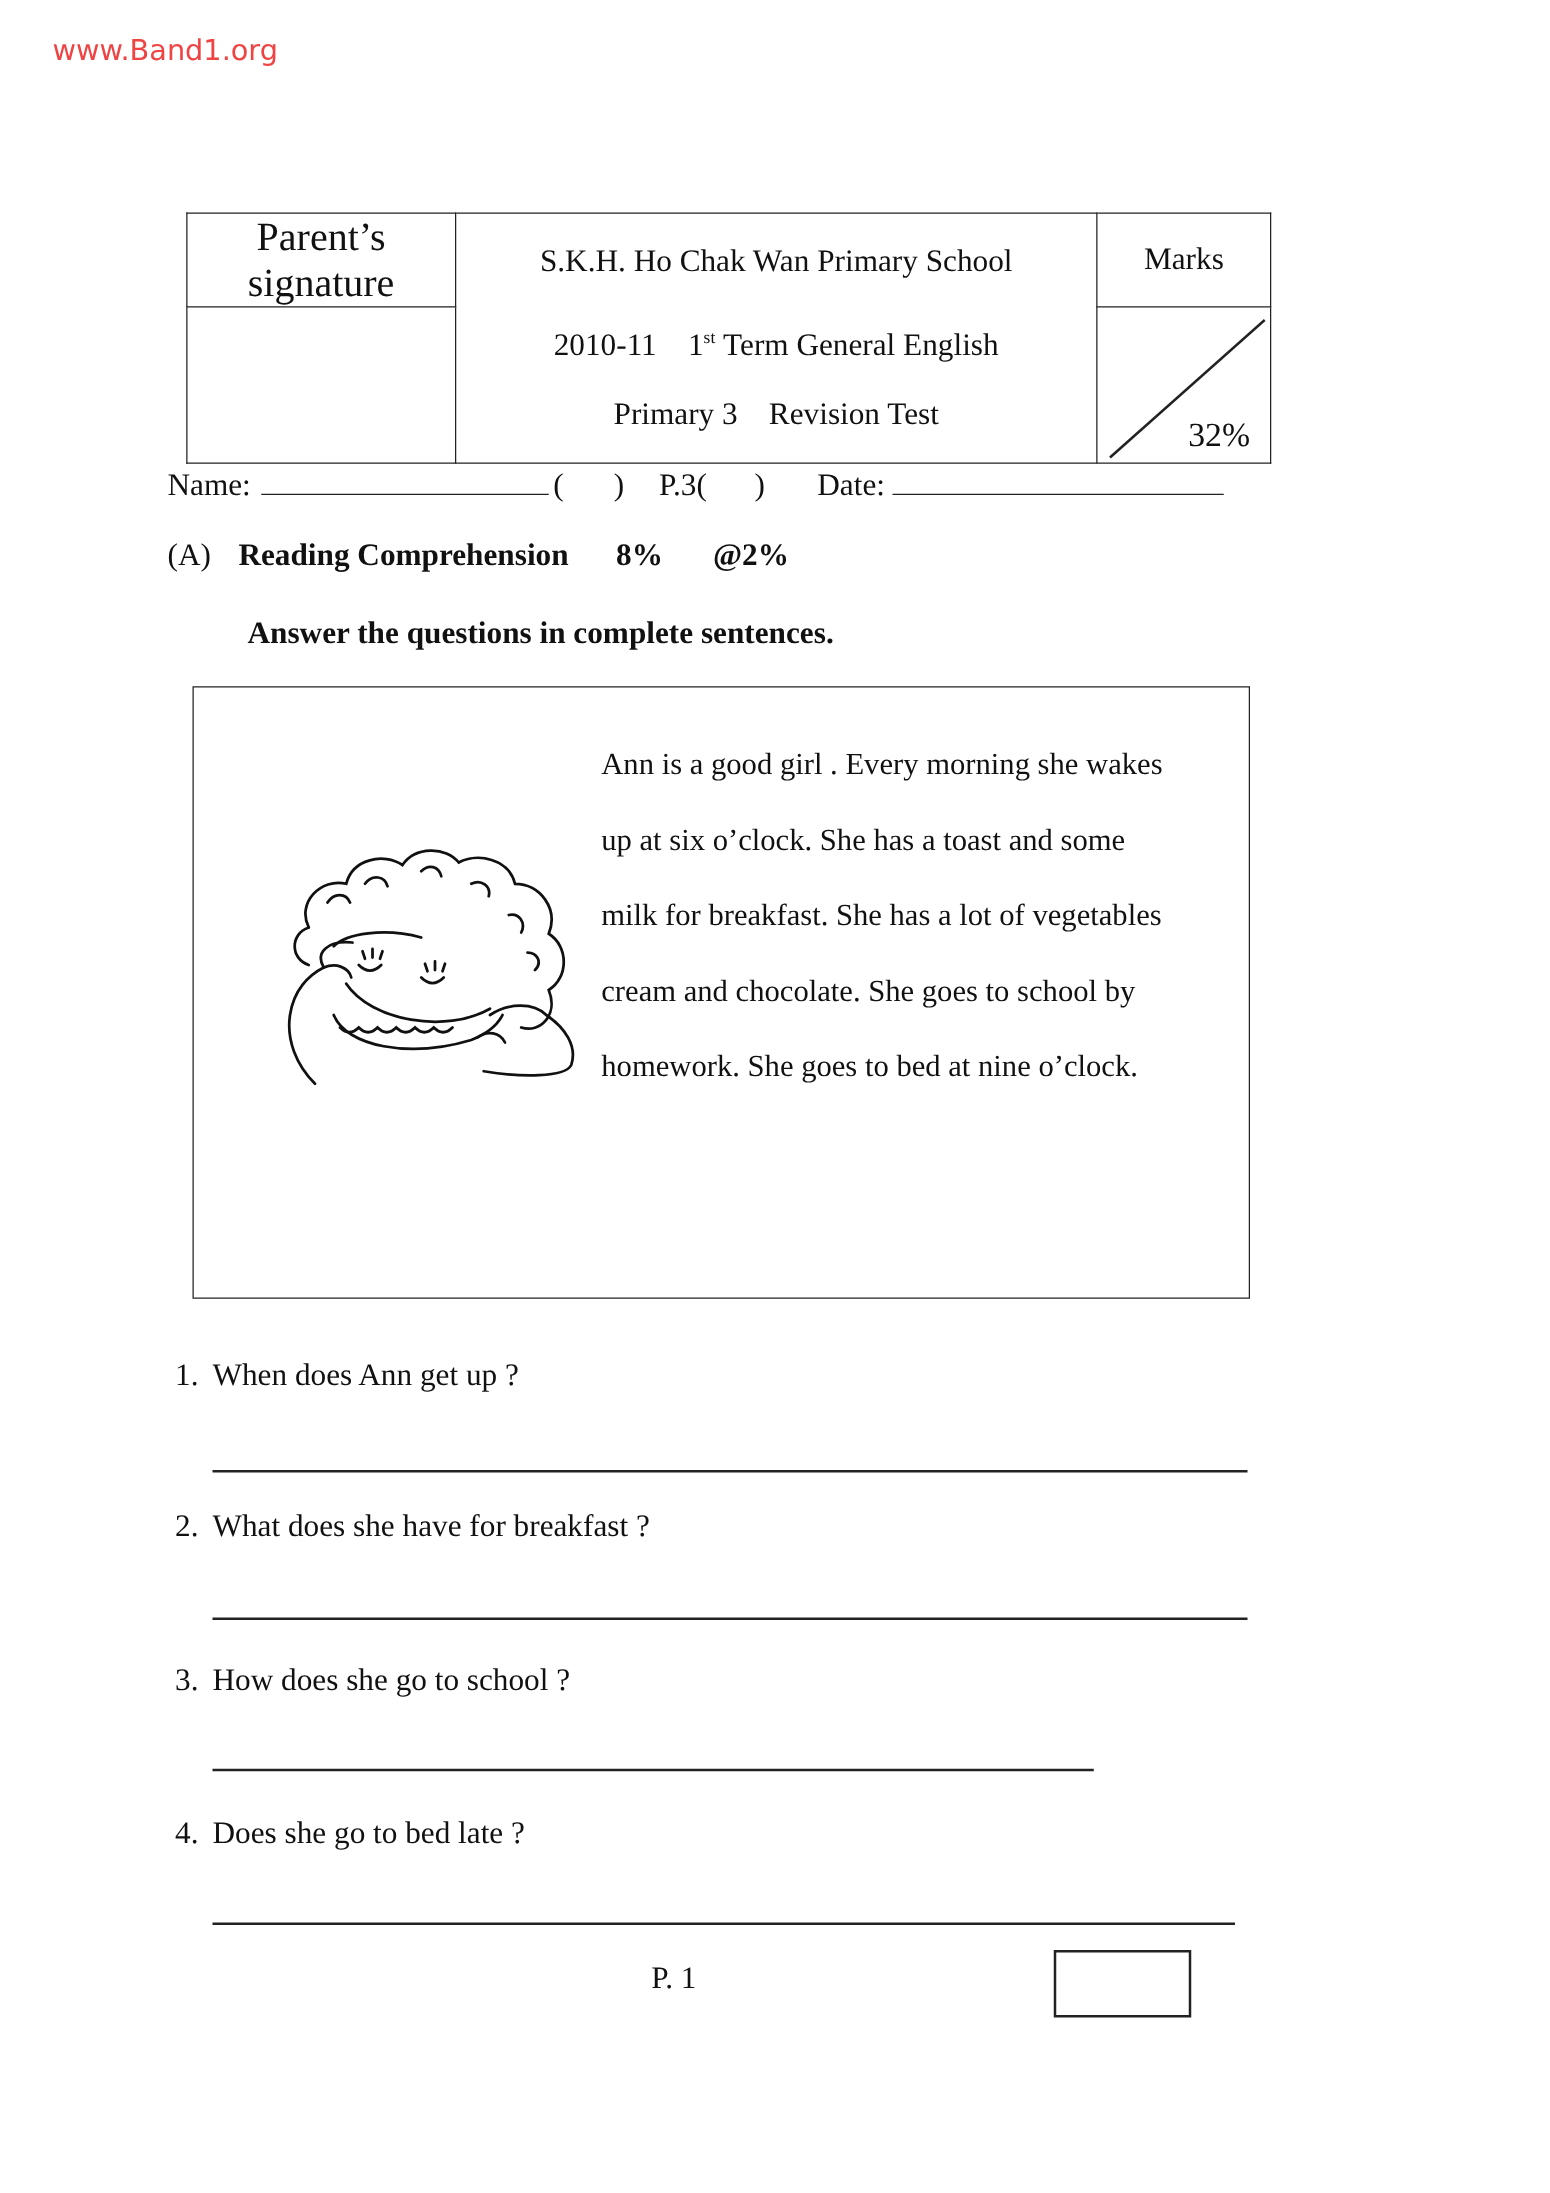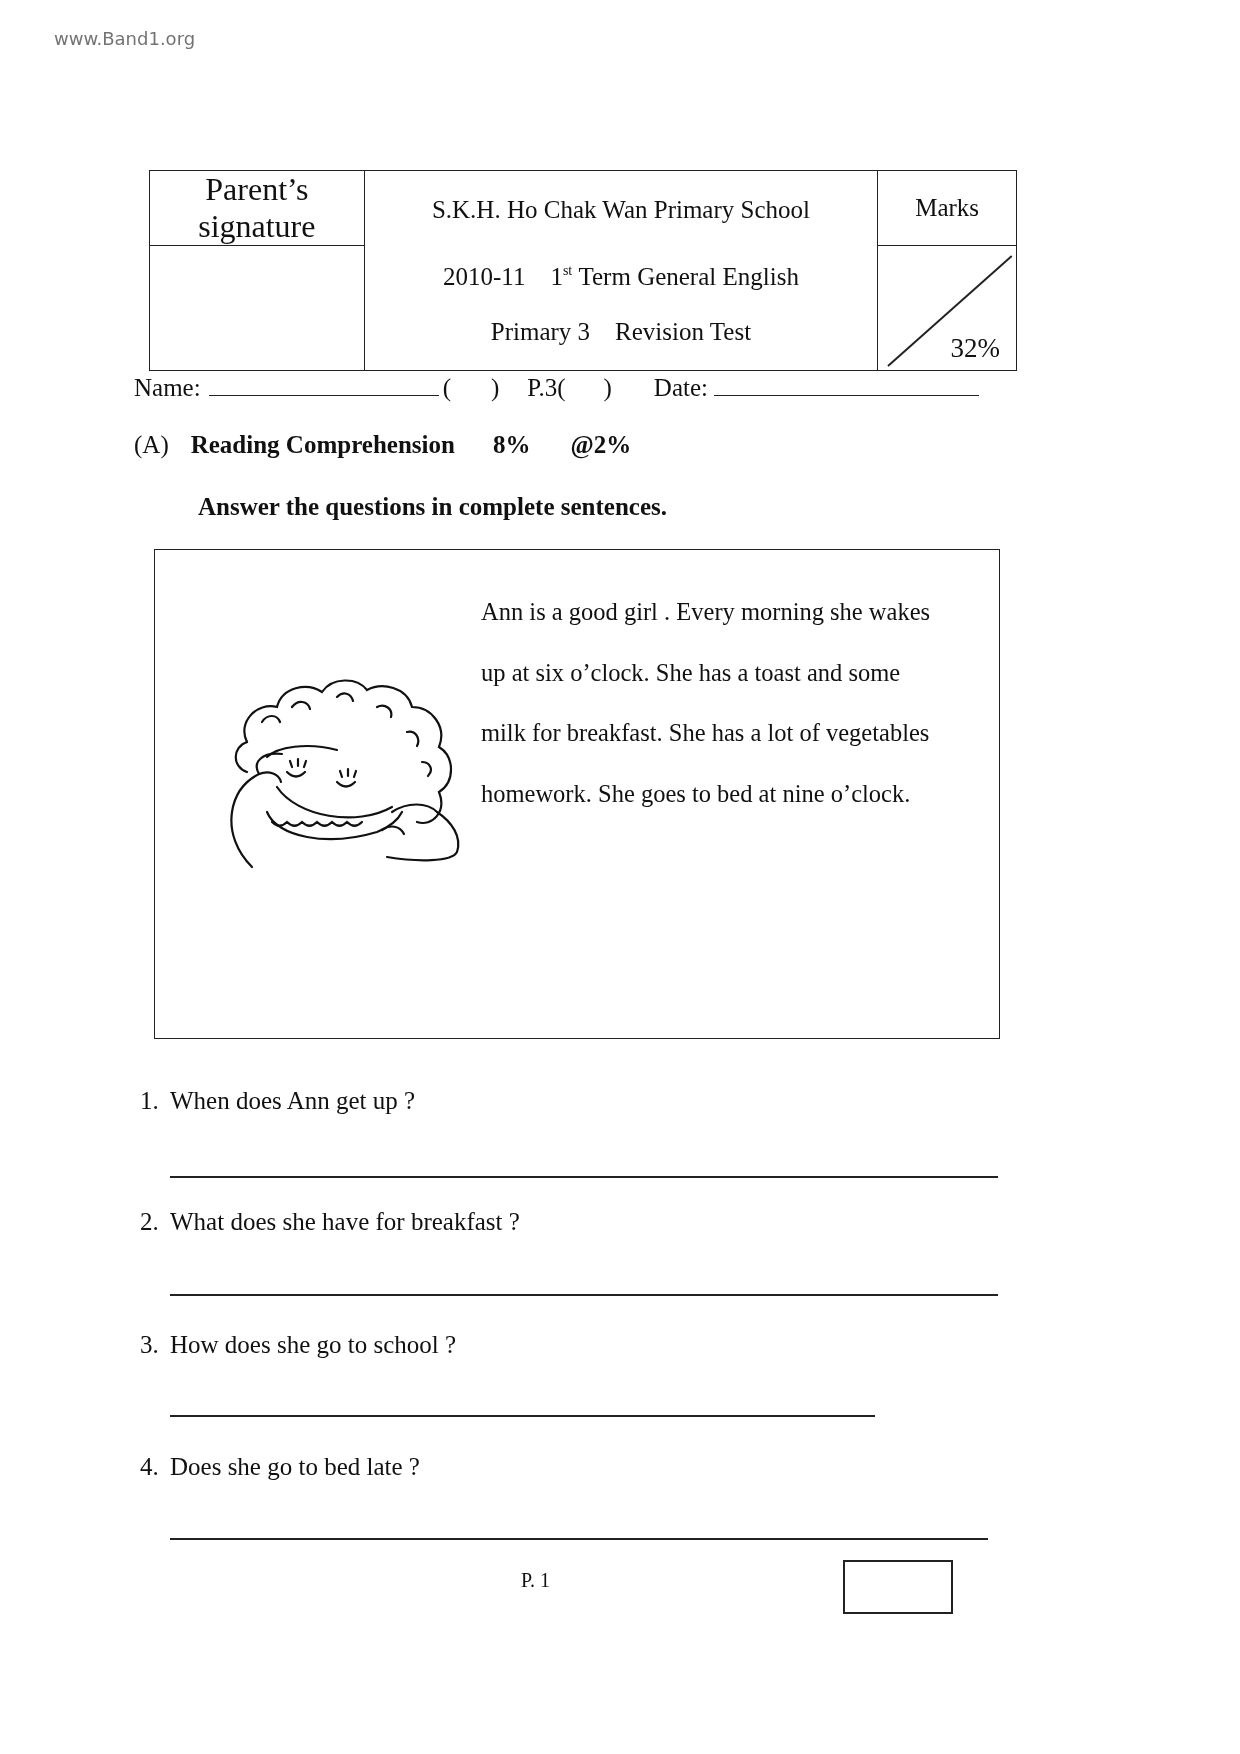--- a/index.html
+++ b/index.html
@@ -1,17 +1,17 @@
 <!DOCTYPE html>
 <html><head>
 <meta charset="utf-8">
 <style>
   html, body { margin: 0; padding: 0; background: #ffffff; }
   body { width: 1240px; height: 1754px; position: relative; overflow: hidden; color: #111; font-family: "Liberation Serif", "DejaVu Serif", serif; }
-  .watermark { position: absolute; left: 42px; top: 28px; font-family: "DejaVu Sans", "Liberation Sans", sans-serif; font-size: 18px; color: #737373; margin-left: 12px; }
+  .watermark { position: absolute; left: 42px; top: 28px; font-family: "DejaVu Sans", "Liberation Sans", sans-serif; font-size: 23px; color: #ef4444; }
 
   .header-table { position: absolute; left: 149px; top: 170px; width: 868px; height: 184px; border-collapse: collapse; }
   .header-table td { border: 1.5px solid #222; padding: 0; vertical-align: middle; }
   .cell-sig-label { width: 214px; height: 58px; text-align: center; font-size: 32px; }
   .cell-sig-blank { height: 124px; }
   .cell-school { width: 514px; text-align: center; font-size: 25px; }
   .cell-school .line { height: 61px; line-height: 61px; }
   .cell-school sup { font-size: 14px; vertical-align: 10px; }
   .cell-marks-label { width: 138px; height: 58px; text-align: center; font-size: 25px; }
   .cell-marks-box { position: relative; height: 124px; }
@@ -30,21 +30,21 @@
   .instruction { position: absolute; left: 198px; top: 493px; font-size: 25px; font-weight: bold; }
 
   .passage-box { position: absolute; left: 154px; top: 549px; width: 844px; height: 488px; border: 1.5px solid #222; }
   .illustration { position: absolute; left: 52px; top: 112px; width: 262px; height: 222px; }
   .passage-text { position: absolute; left: 326px; top: 32px; width: 510px; font-size: 24.5px; line-height: 60.5px; }
 
   .question { position: absolute; left: 140px; font-size: 25px; }
   .question .num { display: inline-block; width: 30px; }
   .answer-line { position: absolute; left: 170px; height: 0; border-top: 2px solid #222; }
 
-  .page-number { position: absolute; left: 521px; top: 1569px; font-size: 20px; }
+  .page-number { position: absolute; left: 521px; top: 1569px; font-size: 25px; }
   .score-box { position: absolute; left: 843px; top: 1560px; width: 106px; height: 50px; border: 2px solid #222; }
 </style>
 </head>
 <body>
 
 <div class="watermark">www.Band1.org</div>
 
 <table class="header-table">
   <tbody>
       <tr>
@@ -104,20 +104,21 @@
       <path d="M75 92 C55 90 45 100 52 112 C40 118 28 130 25 150 C22 170 30 190 45 205"></path>
       <path d="M52 112 c10 -4 20 0 22 8"></path>
       <path d="M185 150 c15 -10 35 -10 45 0 c15 10 25 25 20 40 c-5 10 -40 10 -70 5"></path>
       <path d="M175 168 c8 -6 18 -4 22 4"></path>
     </g>
   </svg>
   <div class="passage-text">
     <div>Ann is a good girl . Every morning she wakes</div>
     <div>up at six o’clock. She has a toast and some</div>
     <div>milk for breakfast. She has a lot of vegetables</div>
+    <div>cream and chocolate. She goes to school by</div>
     <div>homework. She goes to bed at nine o’clock.</div>
   </div>
 </div>
 
 <div class="question" style="top:1087px"><span class="num">1.</span><span>When does Ann get up ?</span></div>
 <div class="answer-line" style="top:1176px; width:828px"></div>
 
 <div class="question" style="top:1208px"><span class="num">2.</span><span>What does she have for breakfast ?</span></div>
 <div class="answer-line" style="top:1294px; width:828px"></div>
 

